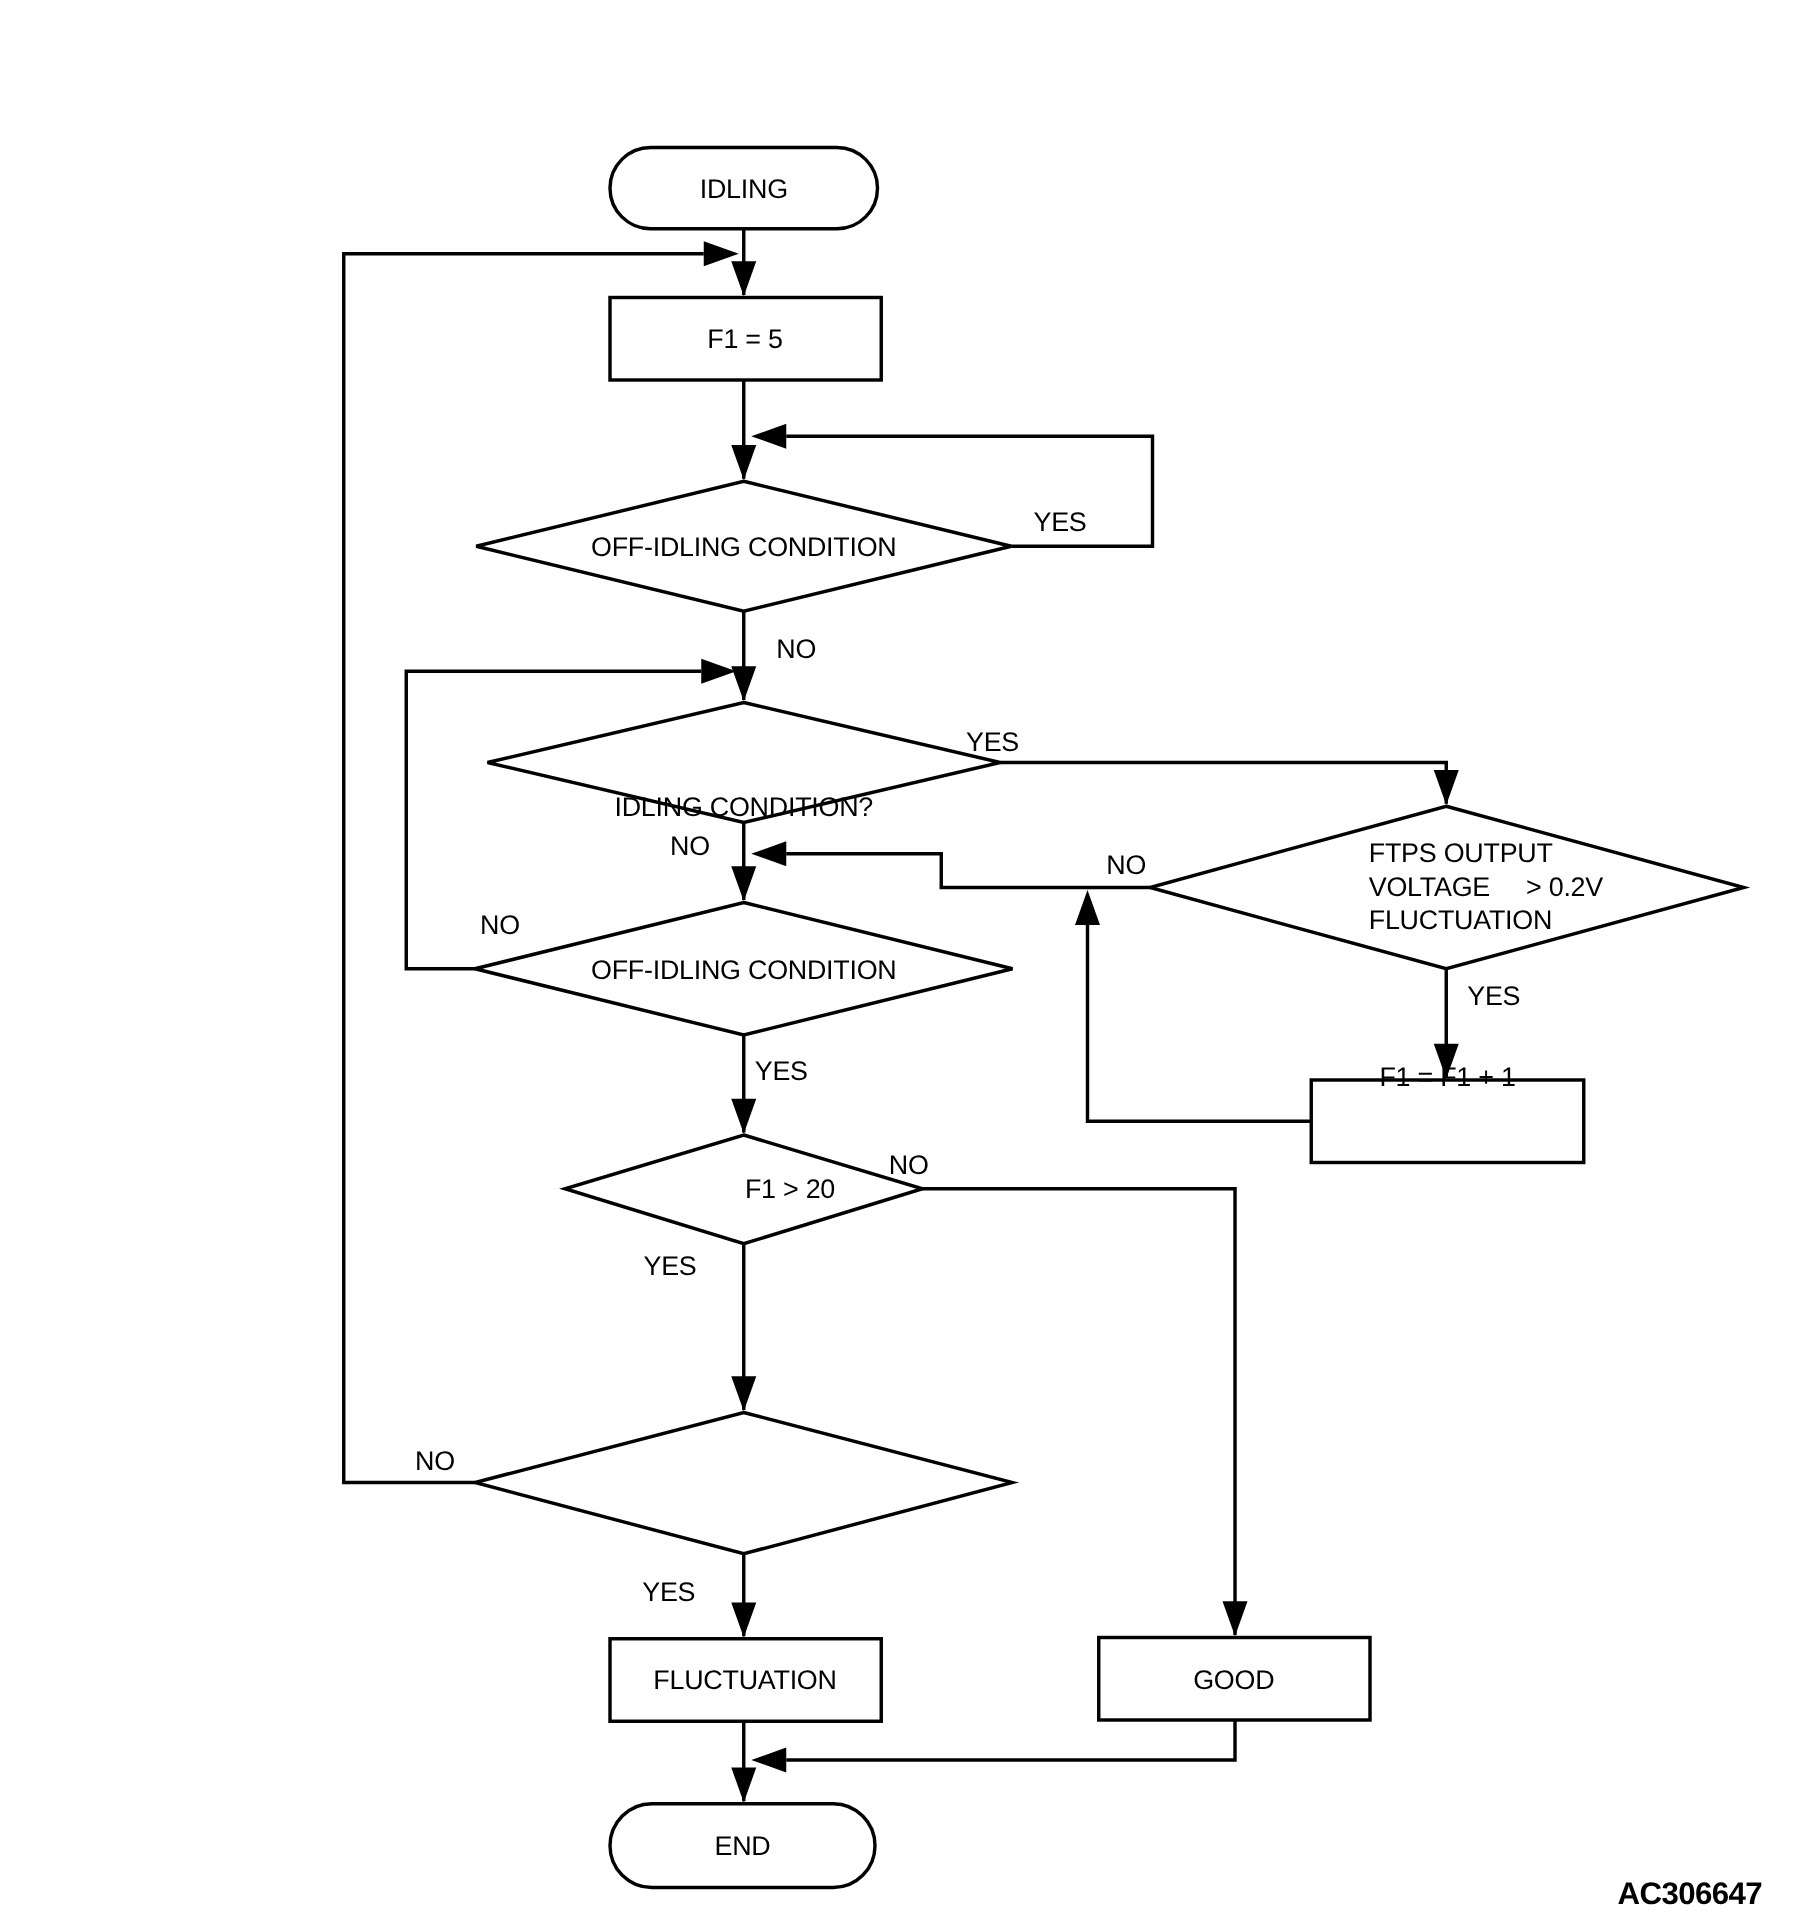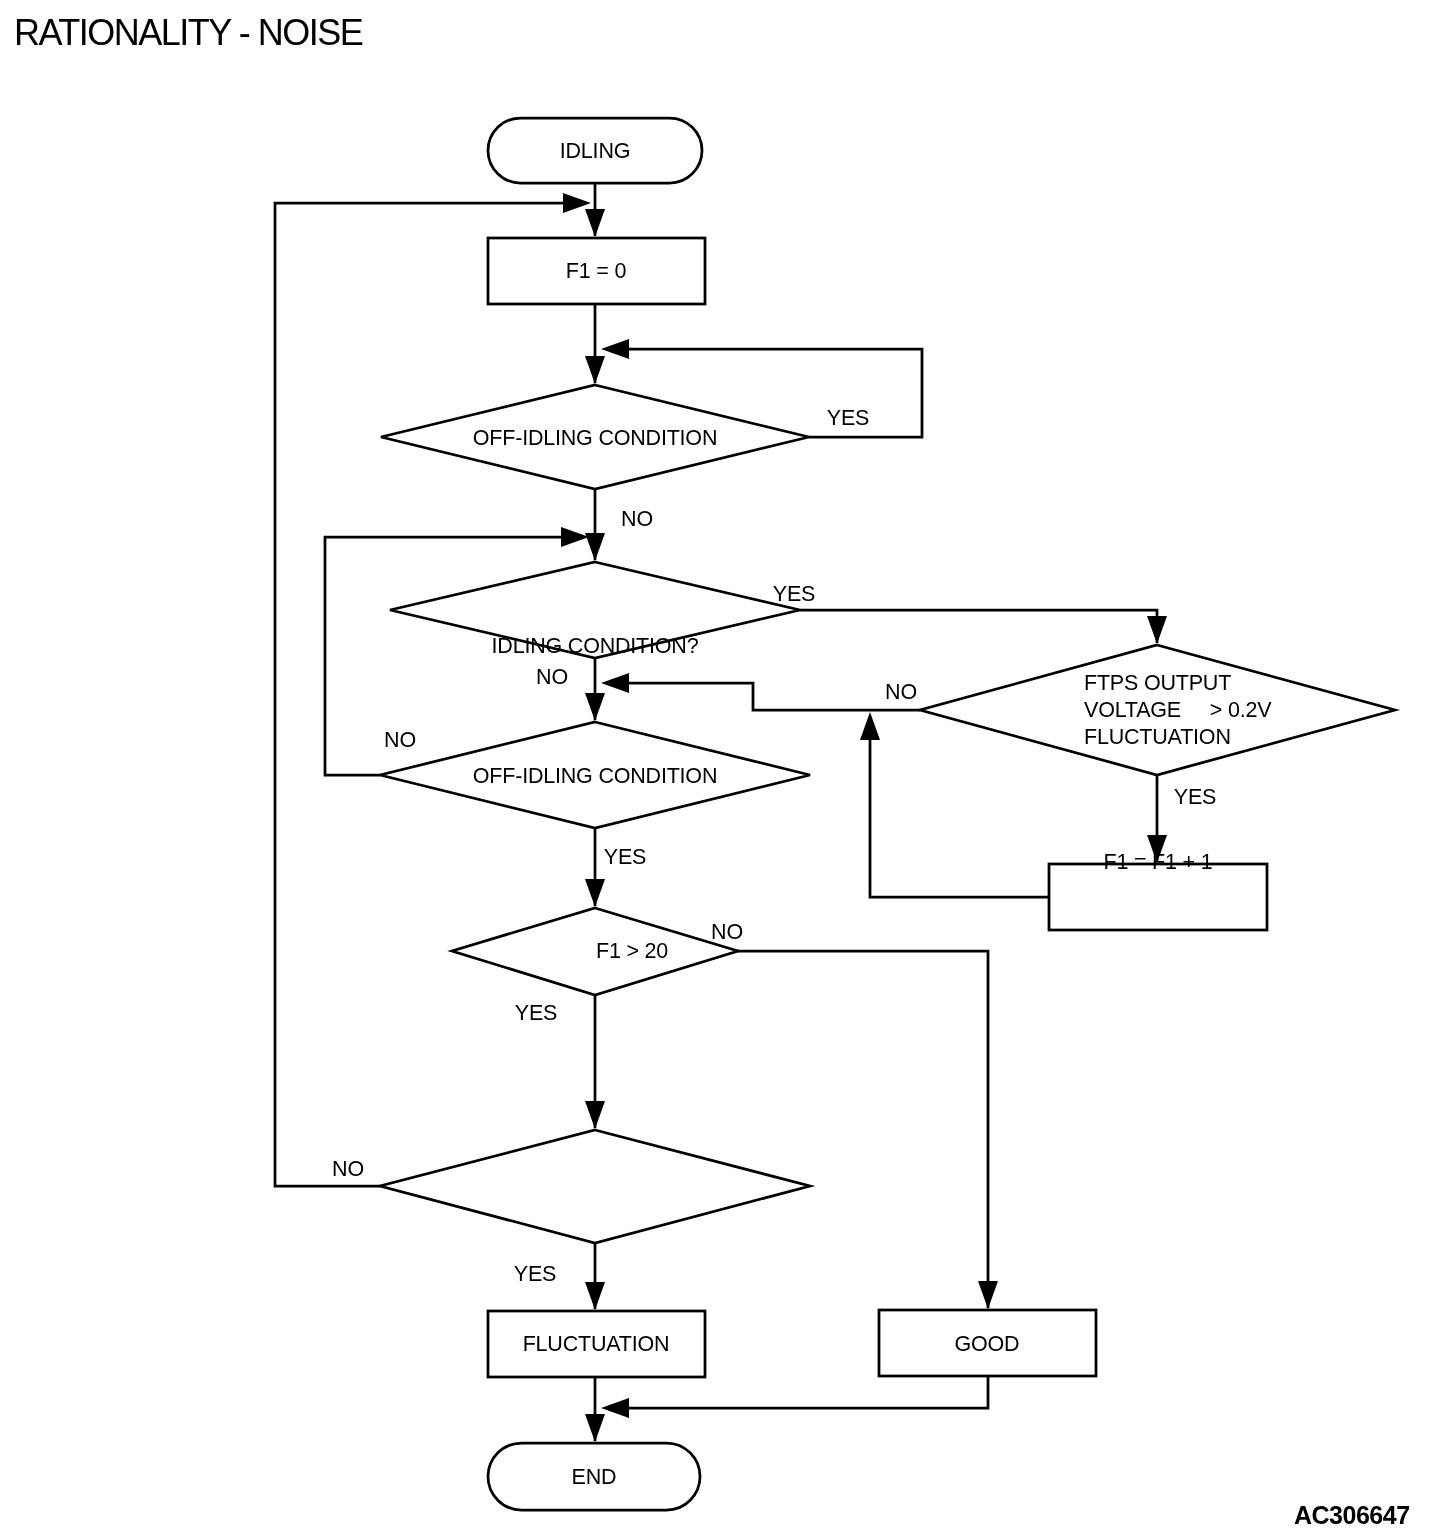--- a/index.html
+++ b/index.html
@@ -14,32 +14,31 @@
     font-size:36px; font-weight:400; letter-spacing:-1.5px; white-space:nowrap;
   }
   svg.wires { position:absolute; left:0; top:0; }
   .lbl {
     position:absolute; font-size:21.5px; letter-spacing:-0.2px;
     white-space:nowrap; transform:translate(-50%,-50%);
     text-align:center; line-height:28px;
   }
   .lbl.leftalign { transform:translate(0,-50%); text-align:left; }
   .lbl.tight2 { line-height:29px; }
-  .lbl.tight3 { line-height:27px; }
+  .lbl.tight3 { line-height:27px;margin-left:11px; }
   .figcode {
     position:absolute; left:1294px; top:1501px;
     font-size:25px; font-weight:700; letter-spacing:-0.5px; white-space:nowrap;
   }
 </style>
 </head>
 <body>
 
 <div class="canvas">
 
-  <div class="title">RATIONALITY - NOISE</div>
 
   <svg class="wires" width="1440" height="1532" viewBox="0 0 1440 1532" fill="none" stroke="#000" stroke-width="2.75">
 
     <path d="M595,183 V236"></path>
     <path d="M380,1186 H275 V203 H563"></path>
     <path d="M595,304 V383"></path>
     <path d="M809,437 H922 V349 H629"></path>
     <path d="M595,489 V560"></path>
     <path d="M380,775 H325 V537 H561"></path>
     <path d="M800,610 H1157 V643"></path>
@@ -84,21 +83,21 @@
       <rect x="1049" y="864" width="218" height="66"></rect>
       <polygon points="595,908 738,951 595,995 452,951"></polygon>
       <polygon points="595,1130 810,1186 595,1243 380,1186"></polygon>
       <rect x="488" y="1311" width="217" height="66"></rect>
       <rect x="879" y="1310" width="217" height="66"></rect>
       <rect x="488" y="1443" width="212" height="67" rx="33.5"></rect>
     </g>
   </svg>
 
   <div class="lbl" style="left:595px; top:151px;">IDLING</div>
-  <div class="lbl" style="left:596px; top:271px;">F1 = 0</div>
+  <div class="lbl" style="left:596px; top:271px;">F1 = 5</div>
   <div class="lbl" style="left:595px; top:438px;">OFF-IDLING CONDITION</div>
   <div class="lbl" style="left:595px; top:610px;margin-top:36px;">IDLING CONDITION?</div>
 
   <div class="lbl leftalign tight3" style="left:1084px; top:710px;">
     <div>FTPS OUTPUT</div>
     <div>VOLTAGE&nbsp;&nbsp;&nbsp;&nbsp;&nbsp;&gt; 0.2V</div>
     <div>FLUCTUATION</div>
   </div>
 
   <div class="lbl" style="left:595px; top:776px;">OFF-IDLING CONDITION</div>

